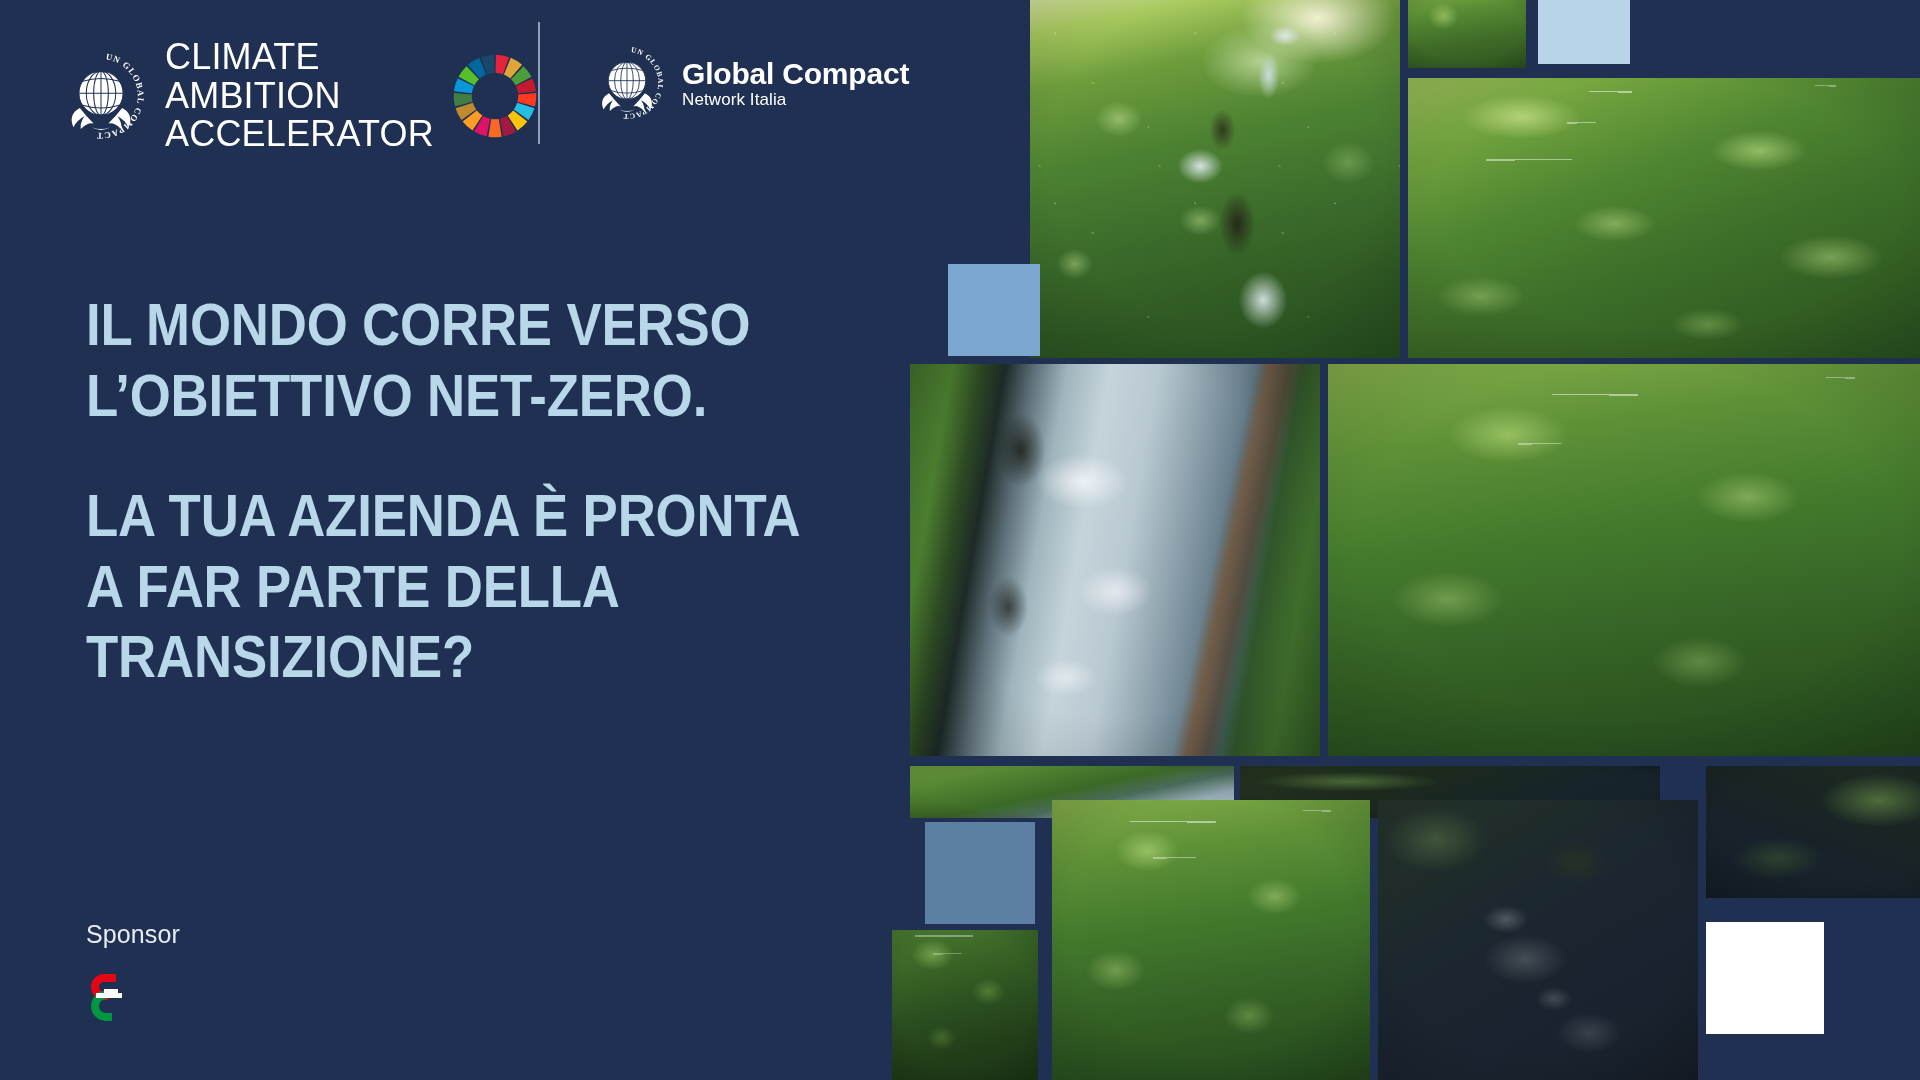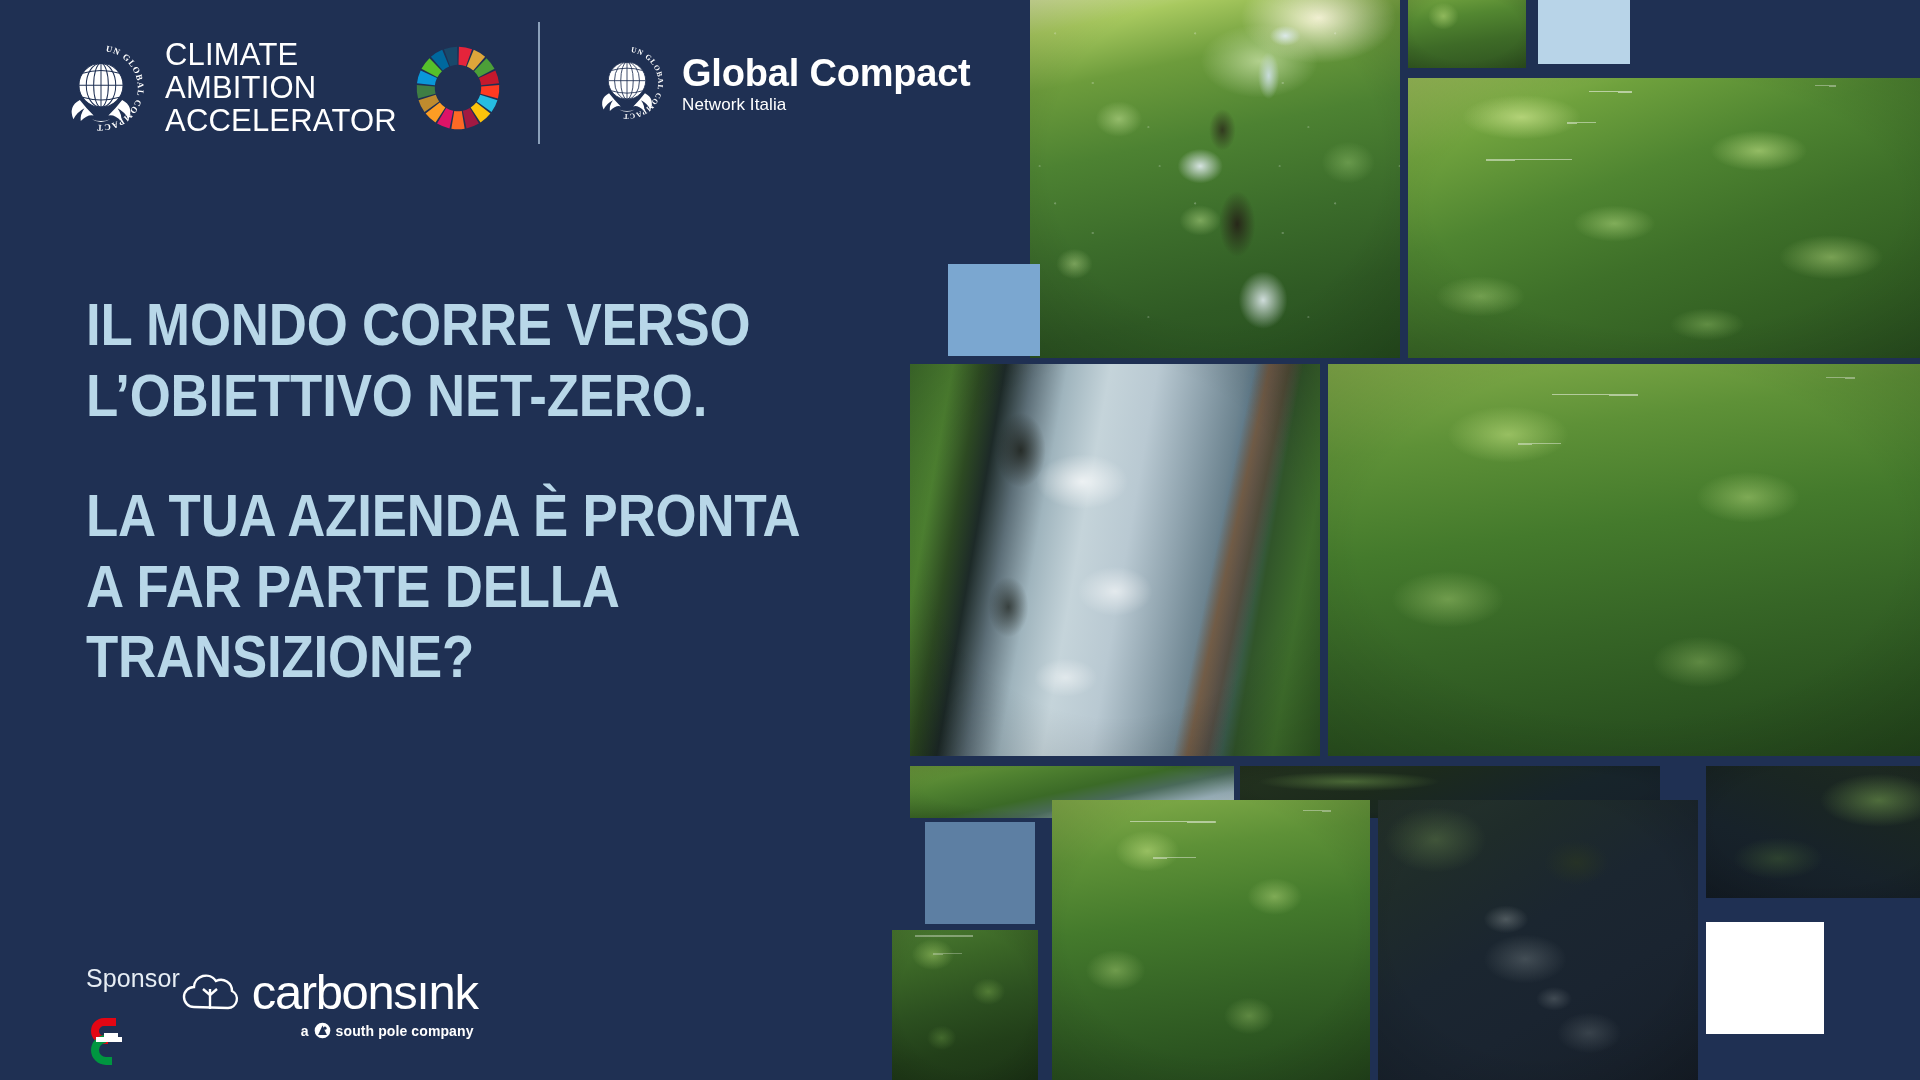--- a/index.html
+++ b/index.html
@@ -190,60 +190,60 @@
     position:absolute; left:0; top:0; width:940px; height:170px;
   }
   #caa-logo {
     position:absolute; left:55px; top:38px;
     display:flex; align-items:center; gap:18px;
   }
   .un-emblem { position:relative; width:92px; height:92px; }
   .un-emblem svg { display:block; width:92px; height:92px; }
   #caa-words {
     color:#ffffff;
-    font-size:31px; line-height:1.07;
+    font-size:36px; line-height:1.07;
     letter-spacing:.2px;
     font-weight:400;
     white-space:nowrap;
   }
   #sdg-wheel { width:86px; height:86px; }
 
   #divider {
     position:absolute; left:538px; top:22px;
     width:2px; height:122px;
     background:#9fb4cc; opacity:.85;
   }
 
   #gcn-logo {
     position:absolute; left:588px; top:44px;
     display:flex; align-items:center; gap:16px;
   }
   .un-emblem-sm { width:78px; height:78px; }
   .un-emblem-sm svg { display:block; width:78px; height:78px; }
   #gcn-words { color:#fff; line-height:1.12; white-space:nowrap; }
-  #gcn-line1 { font-size:38px; font-weight:700; letter-spacing:-.2px; }
+  #gcn-line1 { font-size:30px; font-weight:700; letter-spacing:-.2px; }
   #gcn-line2 { font-size:17px; font-weight:400; letter-spacing:.1px; }
 
   #headline {
     position:absolute; left:86px; top:290px;
     width:830px;
     color:#b8d7e8;
     font-weight:700;
     font-size:60px;
     line-height:1.175;
     letter-spacing:-0.2px;
     transform:scaleX(.88);
     transform-origin:left top;
   }
   #headline .blk { display:block; }
   #headline .gap { display:block; height:50px; }
 
   #footer {
     position:absolute; left:86px; top:920px;
-    display:flex; align-items:flex-start; margin-top:44px;
+    display:flex; align-items:flex-start; gap:110px;
   }
   .foot-col { display:flex; flex-direction:column; }
   .foot-label {
     color:#e6edf4; font-size:25px; font-weight:400;
     letter-spacing:.1px; margin-bottom:22px;
   }
 
   #fibercop-logo { display:flex; align-items:center; gap:12px; }
   #fibercop-mark { width:46px; height:56px; }
   #fibercop-name {
@@ -433,38 +433,16 @@
           <path d="M30 3 L18 3 A13 13 0 0 0 18 29 L22 29 L22 21 L18 21 A5 5 0 0 1 18 11 L30 11 Z" fill="#e30613"></path>
           <path d="M30 11 L18 11 A5 5 0 0 0 18 21 L22 21 L22 29 L18 29 A13 13 0 0 1 18 3 L30 3 Z" fill="#ffffff" opacity="0"></path>
           <path d="M20 20 A15 15 0 1 0 20 50 L26 50 L26 42 L20 42 A7 7 0 1 1 20 28 Z" fill="#009640"></path>
           <rect x="18" y="18" width="14" height="6" fill="#ffffff"></rect>
           <rect x="10" y="22" width="26" height="5" fill="#ffffff"></rect>
         </svg>
       </div>
     </div>
 
     <div class="foot-col">
-      <div id="carbonsink-logo">
-        <div id="carbonsink-row">
-          <svg width="62" height="46" viewBox="0 0 62 46">
-            <g fill="none" stroke="#ffffff" stroke-width="2.4">
-              <path d="M14 38 A10 10 0 0 1 14 18 A12 12 0 0 1 36 12 A11 11 0 0 1 52 22 A9 9 0 0 1 48 39 Z"></path>
-              <path d="M30 40 L30 20"></path>
-              <path d="M30 26 L23 20"></path>
-              <path d="M30 26 L37 20"></path>
-            </g>
-          </svg>
-          <span id="carbonsink-name">carbonsınk</span>
-        </div>
-        <div id="carbonsink-sub">
-          <span>a</span>
-          <svg width="17" height="17" viewBox="0 0 20 20">
-            <circle cx="10" cy="10" r="9.2" fill="#ffffff"></circle>
-            <path d="M10 4.2 L15.2 15.4 L4.8 15.4 Z" fill="#1f3053"></path>
-            <circle cx="12.9" cy="7.3" r="1.9" fill="#1f3053"></circle>
-          </svg>
-          <span>south pole company</span>
-        </div>
-      </div>
     </div>
   </div>
 
 </div>
 
 </body></html>

